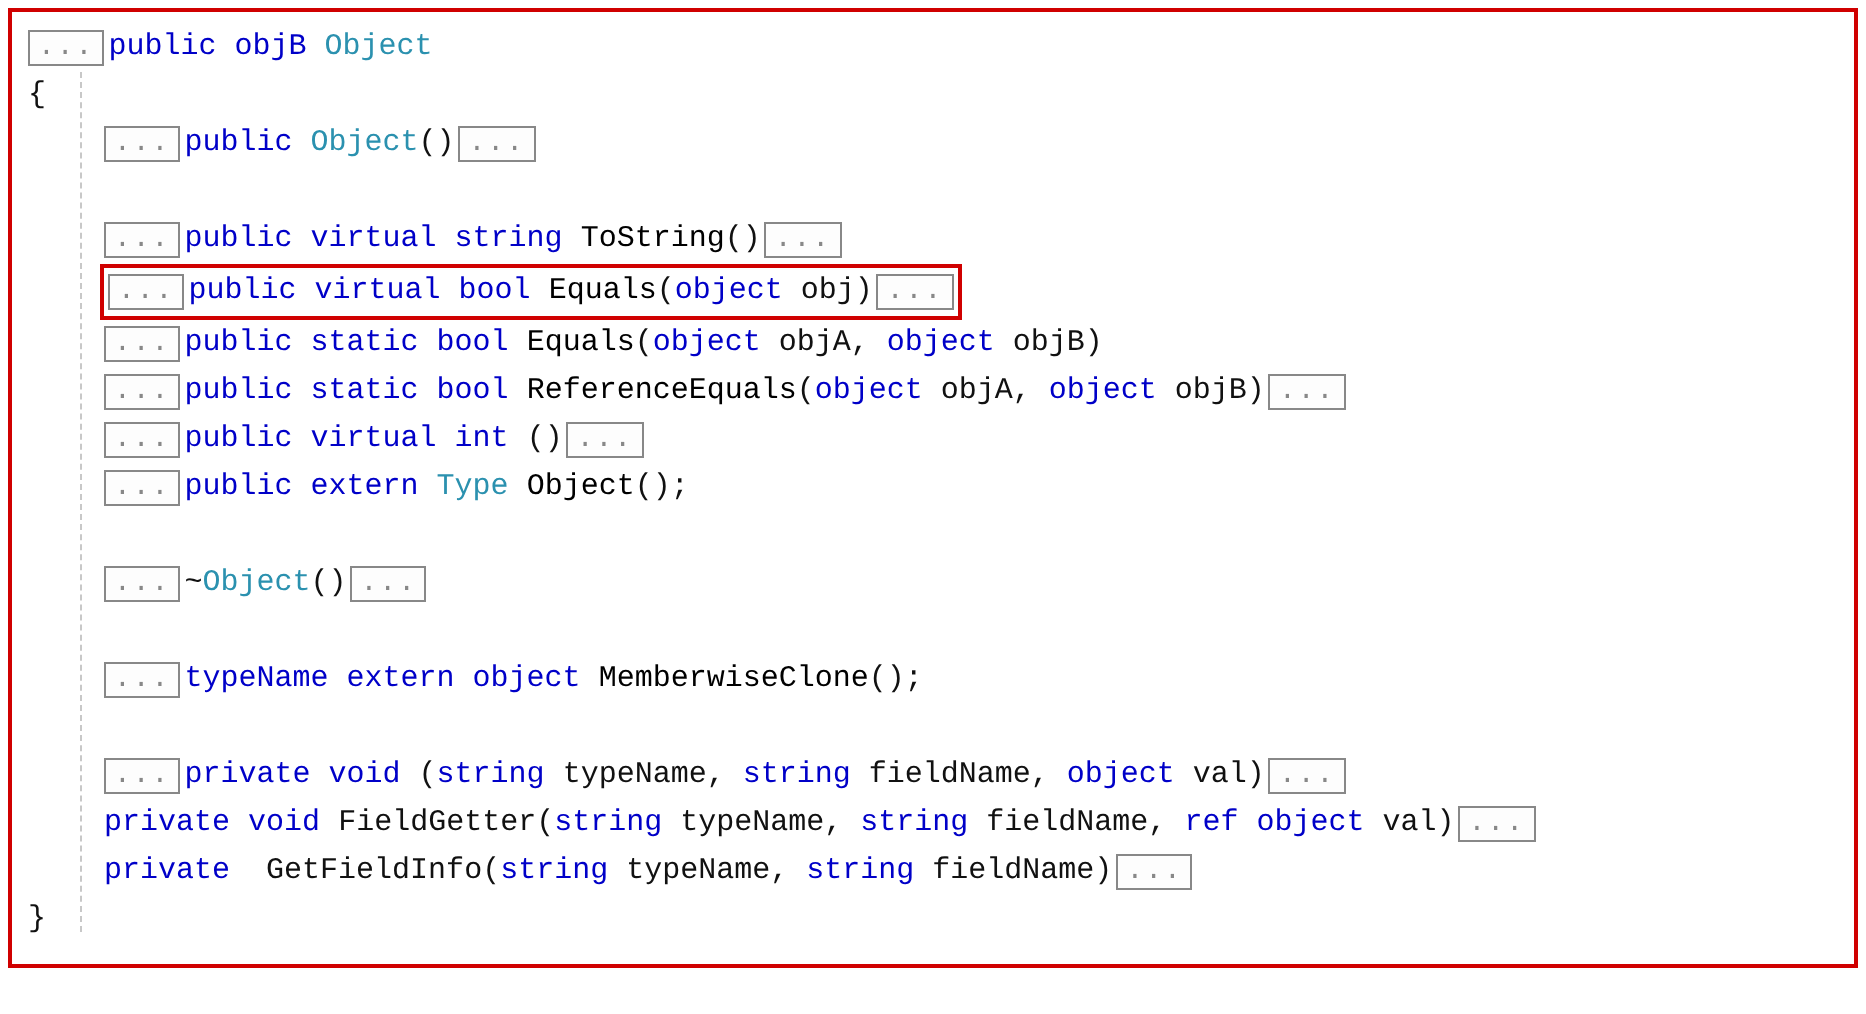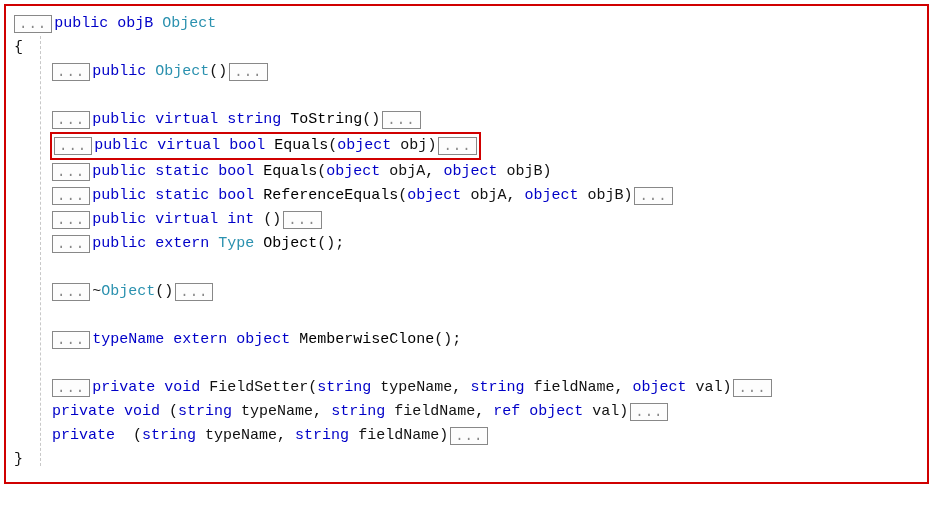--- a/index.html
+++ b/index.html
@@ -174,51 +174,52 @@
       <span class="method">MemberwiseClone</span>
       <span class="plain">();</span>
     </div>
 
     <div class="spacer"></div>
 
     <div class="line indent-1">
       <span class="fold">...</span>
       <span class="kw">private</span><span class="plain"> </span>
       <span class="kw">void</span><span class="plain"> </span>
-      <span class="plain">FieldSetter</span>
       <span class="plain">(</span>
       <span class="kw">string</span>
       <span class="plain"> typeName, </span>
       <span class="kw">string</span>
       <span class="plain"> fieldName, </span>
       <span class="kw">object</span>
       <span class="plain"> val</span>
       <span class="plain">)</span>
       <span class="fold fold-trail">...</span>
     </div>
 
     <div class="line indent-1">
       <span class="kw">private</span><span class="plain"> </span>
       <span class="kw">void</span><span class="plain"> </span>
+      <span class="plain">FieldGetter</span>
       <span class="plain">(</span>
       <span class="kw">string</span>
       <span class="plain"> typeName, </span>
       <span class="kw">string</span>
       <span class="plain"> fieldName, </span>
       <span class="kw">ref</span>
       <span class="plain"> </span>
       <span class="kw">object</span>
       <span class="plain"> val</span>
       <span class="plain">)</span>
       <span class="fold fold-trail">...</span>
     </div>
 
     <div class="line indent-1">
       <span class="kw">private</span><span class="plain"> </span>
       <span class="plain"> </span>
+      <span class="plain">GetFieldInfo</span>
       <span class="plain">(</span>
       <span class="kw">string</span>
       <span class="plain"> typeName, </span>
       <span class="kw">string</span>
       <span class="plain"> fieldName</span>
       <span class="plain">)</span>
       <span class="fold fold-trail">...</span>
     </div>
 
     <div class="line indent-0">

